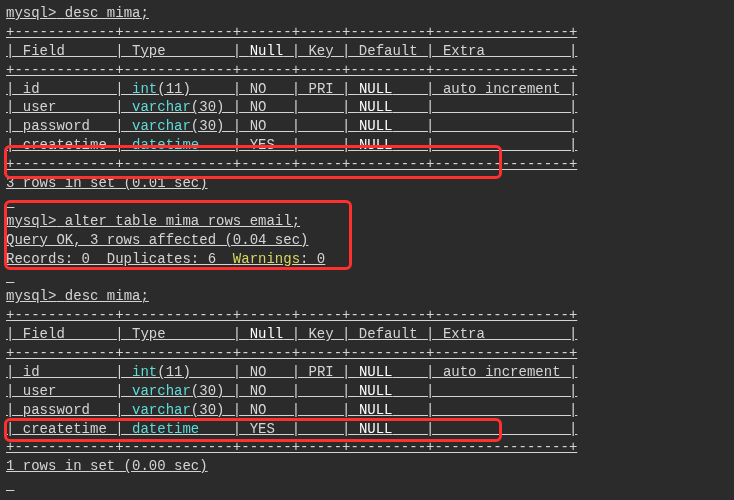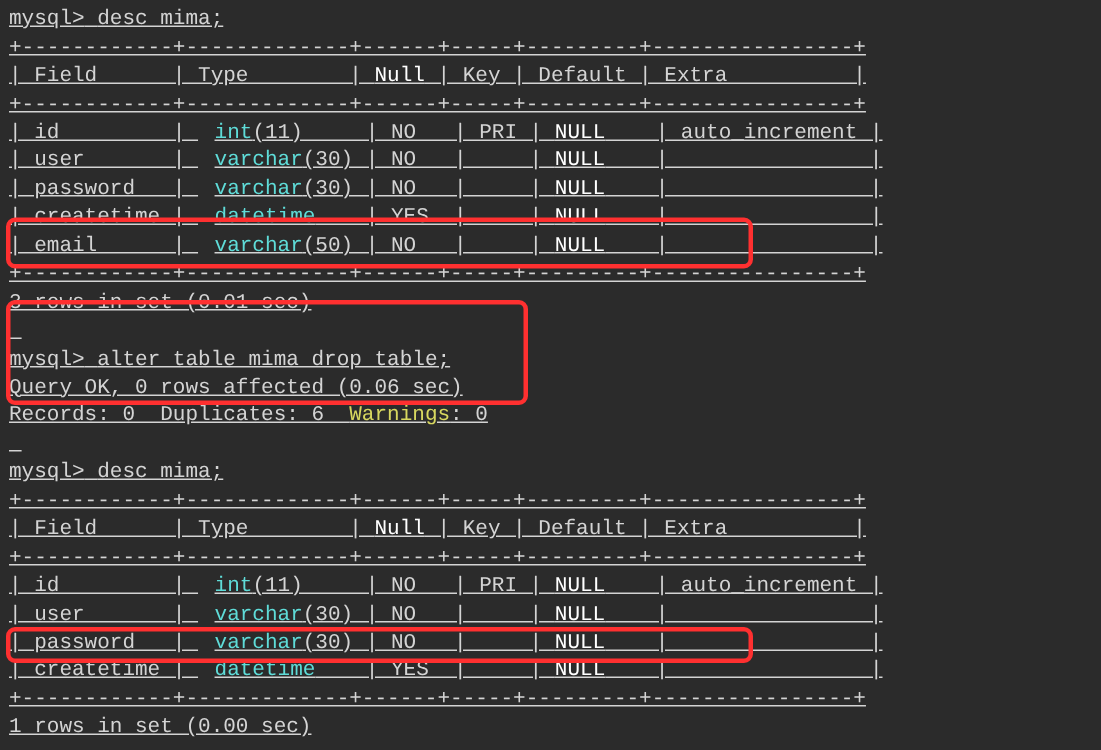--- a/index.html
+++ b/index.html
@@ -9,21 +9,21 @@
     font-size: 14px;
     line-height: 1.35;
     color: #d4d4d4;
     padding: 4px 6px;
     width: 734px;
     height: 500px;
     overflow: hidden;
     position: relative;
   }
   .line { white-space: pre; text-decoration: underline; }
-  .cyan { color: #5fdcd8; margin-left: 11px; }
+  .cyan { color: #5fdcd8; }
   .magenta { color: #ffffff; }
   .yellow { color: #d7d75f; margin-top: 27px; }
   .red-box {
     position: absolute;
     border: 3px solid #ff3030;
     border-radius: 6px;
     background: transparent;
     pointer-events: none;
   }
   #box1 { left: 4px;  top: 145px; width: 498px; height: 34px; }
@@ -36,28 +36,27 @@
 <div class="line"><span>mysql&gt;</span> <span>desc mima;</span></div>
 
 <div class="line">+------------+-------------+------+-----+---------+----------------+</div>
 <div class="line"><span>| Field      | Type        | </span><span class="magenta">Null</span><span> | Key | Default | Extra          |</span></div>
 <div class="line">+------------+-------------+------+-----+---------+----------------+</div>
 <div id="t1rows">
     <div class="line"><span>| id         | </span><span class="cyan">int</span><span>(11)     | NO   | PRI | </span><span class="magenta">NULL</span><span>    | auto_increment |</span></div>
     <div class="line"><span>| user       | </span><span class="cyan">varchar</span><span>(30) | NO   |     | </span><span class="magenta">NULL</span><span>    |                |</span></div>
     <div class="line"><span>| password   | </span><span class="cyan">varchar</span><span>(30) | NO   |     | </span><span class="magenta">NULL</span><span>    |                |</span></div>
     <div class="line"><span>| createtime | </span><span class="cyan">datetime</span><span>    | YES  |     | </span><span class="magenta">NULL</span><span>    |                |</span></div>
-    <div class="line"><span>| email      | </span><span class="cyan">varchar</span><span>(50) | NO   |     | </span><span class="magenta">NULL</span><span>    |                |</span></div>
   </div>
 <div class="line">+------------+-------------+------+-----+---------+----------------+</div>
 <div class="line">3 rows in set (0.01 sec)</div>
 <div class="line"> </div>
 
-<div class="line"><span>mysql&gt;</span> <span>alter table mima drop table;</span></div>
-<div class="line">Query OK, 0 rows affected (0.06 sec)</div>
+<div class="line"><span>mysql&gt;</span> <span>alter table mima rows email;</span></div>
+<div class="line">Query OK, 3 rows affected (0.04 sec)</div>
 <div class="line"><span>Records: 0  Duplicates: 6  </span><span class="yellow">Warnings</span><span>: 0</span></div>
 <div class="line"> </div>
 
 <div class="line"><span>mysql&gt;</span> <span>desc mima;</span></div>
 
 <div class="line">+------------+-------------+------+-----+---------+----------------+</div>
 <div class="line"><span>| Field      | Type        | </span><span class="magenta">Null</span><span> | Key | Default | Extra          |</span></div>
 <div class="line">+------------+-------------+------+-----+---------+----------------+</div>
 <div id="t2rows">
     <div class="line"><span>| id         | </span><span class="cyan">int</span><span>(11)     | NO   | PRI | </span><span class="magenta">NULL</span><span>    | auto_increment |</span></div>

